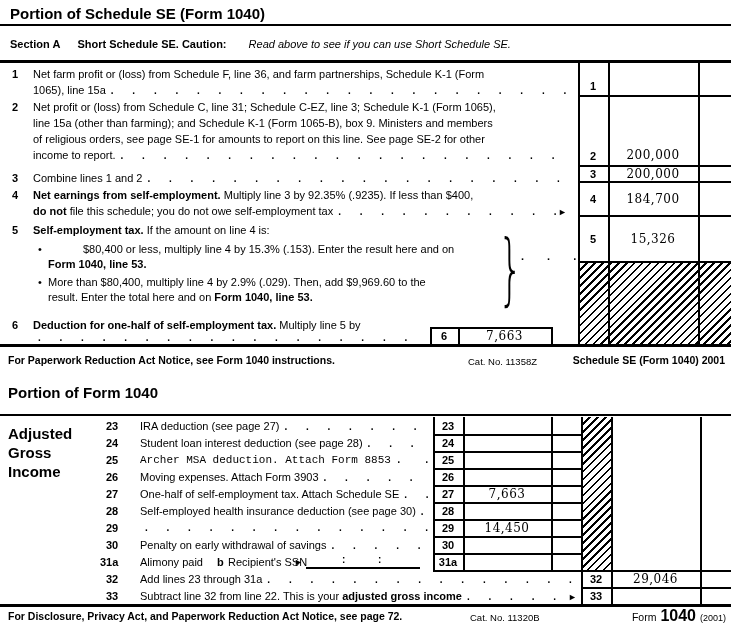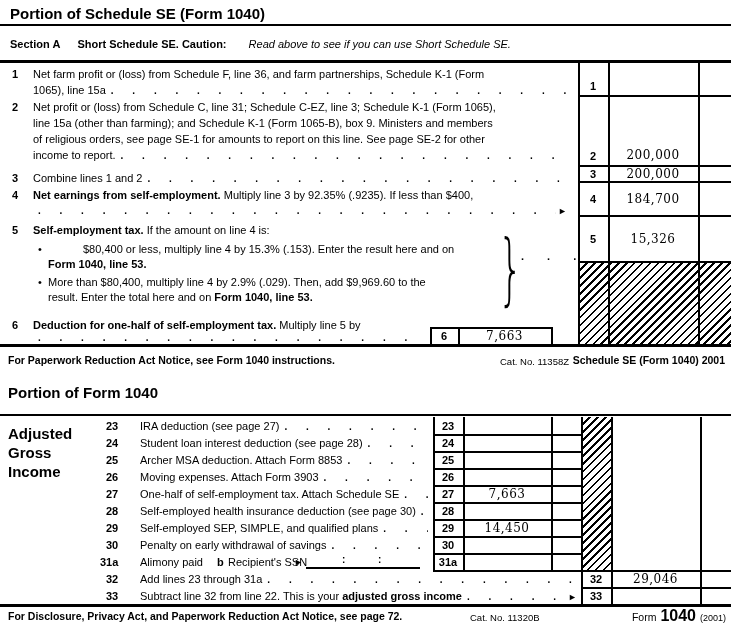--- a/index.html
+++ b/index.html
@@ -66,20 +66,21 @@
   <div class="abs t11 fline" style="left:33px;top:171px;width:534px;">
     <span class="txt">Combine lines 1 and 2</span>
     <span class="dots">. . . . . . . . . . . . . . . . . . . . . . . . . . . . . . . . . . . . . . . . . . . . . . . .</span>
   </div>
 
   <div class="abs t11 b" style="left:12px;top:188px;">4</div>
   <div class="abs t11" style="left:33px;top:188px;">
     <span class="b">Net earnings from self-employment.</span><span> Multiply line 3 by 92.35% (.9235). If less than $400,</span>
   </div>
   <div class="abs t11 fline" style="left:33px;top:204px;width:534px;">
+    <span class="txt"><span class="b">do not</span><span> file this schedule; you do not owe self-employment tax</span></span>
     <span class="dots">. . . . . . . . . . . . . . . . . . . . . . . . . . . . . . . . . . . . . . . . . . . . . . . .</span>
     <span class="arrow">►</span>
   </div>
 
   <div class="abs t11 b" style="left:12px;top:223px;">5</div>
   <div class="abs t11" style="left:33px;top:223px;">
     <span class="b">Self-employment tax.</span><span> If the amount on line 4 is:</span>
   </div>
 
   <div class="abs t11" style="left:38px;top:242px;">•</div>
@@ -131,21 +132,21 @@
 
   <div class="cell boxnum" style="left:580px;top:183px;width:26px;height:32px;">4</div>
   <div class="cell val" style="left:610px;top:183px;width:86px;height:32px;">184,700</div>
 
   <div class="cell boxnum" style="left:580px;top:217px;width:26px;height:44px;">5</div>
   <div class="cell val" style="left:610px;top:217px;width:86px;height:44px;">15,326</div>
 
   <div class="hline thick" style="left:0;top:344px;width:731px;"></div>
 
   <div class="abs t10 b" style="left:8px;top:354px;">For Paperwork Reduction Act Notice, see Form 1040 instructions.</div>
-  <div class="abs t9" style="left:468px;top:356px;margin-left:32px;">Cat. No. 11358Z</div>
+  <div class="abs t9" style="left:468px;top:356px;">Cat. No. 11358Z</div>
   <div class="abs t10 b" style="right:6px;top:354px;">Schedule SE (Form 1040) 2001</div>
 
   <div class="abs title" style="left:8px;top:384px;">Portion of Form 1040</div>
   <div class="hline" style="left:0;top:414px;width:731px;"></div>
 
   <div class="abs b" style="left:8px;top:424px;font-size:15px;line-height:19px;">
     <div>Adjusted</div>
     <div>Gross</div>
     <div>Income</div>
   </div>
@@ -154,42 +155,41 @@
   <div class="abs t11 fline" style="left:140px;top:419px;width:288px;">
     <span class="txt">IRA deduction (see page 27)</span>
       <span class="dots">. . . . . . . . . . . . . . . . . . . . . . . . . . . . . . . . . . . . . . . . . . . . . . . .</span>
   </div>
   <div class="abs t11 b" style="left:106px;top:436px;">24</div>
   <div class="abs t11 fline" style="left:140px;top:436px;width:288px;">
     <span class="txt">Student loan interest deduction (see page 28)</span>
       <span class="dots">. . . . . . . . . . . . . . . . . . . . . . . . . . . . . . . . . . . . . . . . . . . . . . . .</span>
   </div>
   <div class="abs t11 b" style="left:106px;top:453px;">25</div>
-  <div class="abs t11 fline" style="left:140px;top:453px;width:288px;">
+  <div class="abs t11 fline" style="left:140px;top:453px;width:288px;font-family:Liberation Mono, monospace;">
     <span class="txt">Archer MSA deduction. Attach Form 8853</span>
       <span class="dots">. . . . . . . . . . . . . . . . . . . . . . . . . . . . . . . . . . . . . . . . . . . . . . . .</span>
   </div>
   <div class="abs t11 b" style="left:106px;top:470px;">26</div>
   <div class="abs t11 fline" style="left:140px;top:470px;width:288px;">
     <span class="txt">Moving expenses. Attach Form 3903</span>
       <span class="dots">. . . . . . . . . . . . . . . . . . . . . . . . . . . . . . . . . . . . . . . . . . . . . . . .</span>
   </div>
   <div class="abs t11 b" style="left:106px;top:487px;">27</div>
   <div class="abs t11 fline" style="left:140px;top:487px;width:288px;">
     <span class="txt">One-half of self-employment tax. Attach Schedule SE</span>
       <span class="dots">. . . . . . . . . . . . . . . . . . . . . . . . . . . . . . . . . . . . . . . . . . . . . . . .</span>
   </div>
   <div class="abs t11 b" style="left:106px;top:504px;">28</div>
   <div class="abs t11 fline" style="left:140px;top:504px;width:288px;">
     <span class="txt">Self-employed health insurance deduction (see page 30)</span>
       <span class="dots">. . . . . . . . . . . . . . . . . . . . . . . . . . . . . . . . . . . . . . . . . . . . . . . .</span>
   </div>
   <div class="abs t11 b" style="left:106px;top:521px;">29</div>
   <div class="abs t11 fline" style="left:140px;top:521px;width:288px;">
-    <span class="txt">Self-employed SEP, SIMPLE, and qualified plans</span>
       <span class="dots">. . . . . . . . . . . . . . . . . . . . . . . . . . . . . . . . . . . . . . . . . . . . . . . .</span>
   </div>
   <div class="abs t11 b" style="left:106px;top:538px;">30</div>
   <div class="abs t11 fline" style="left:140px;top:538px;width:288px;">
     <span class="txt">Penalty on early withdrawal of savings</span>
       <span class="dots">. . . . . . . . . . . . . . . . . . . . . . . . . . . . . . . . . . . . . . . . . . . . . . . .</span>
   </div>
 
   <div class="abs t11 b" style="left:100px;top:555px;">31a</div>
   <div class="abs t11" style="left:140px;top:555px;">Alimony paid</div>

